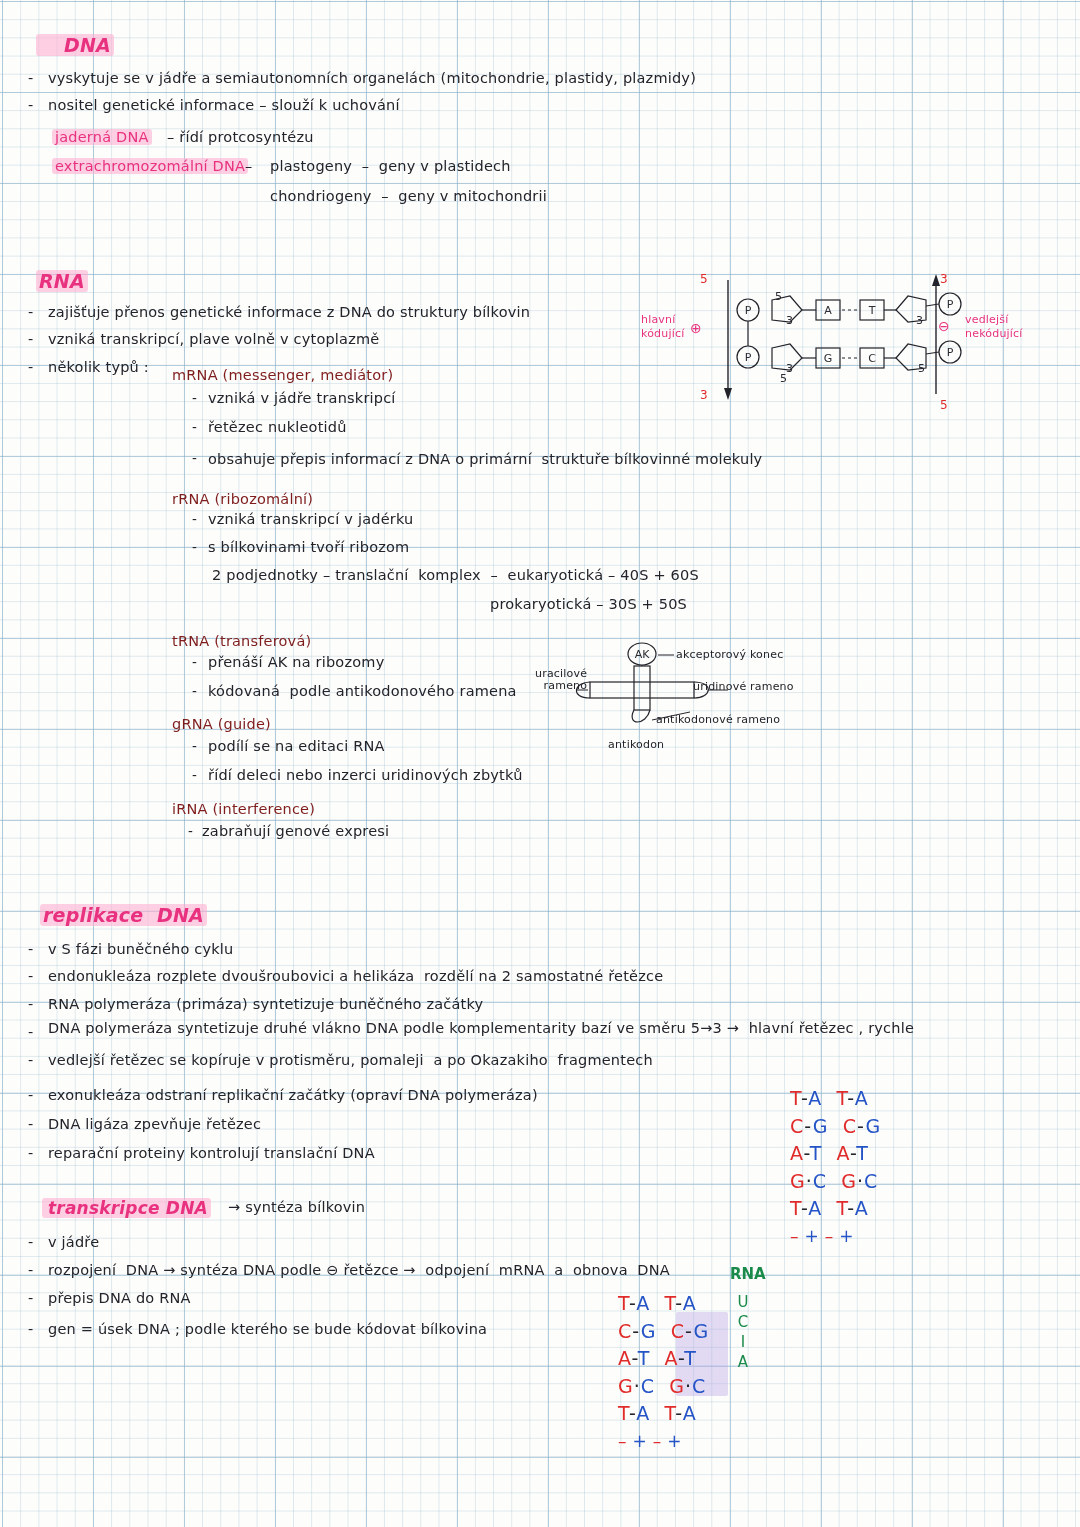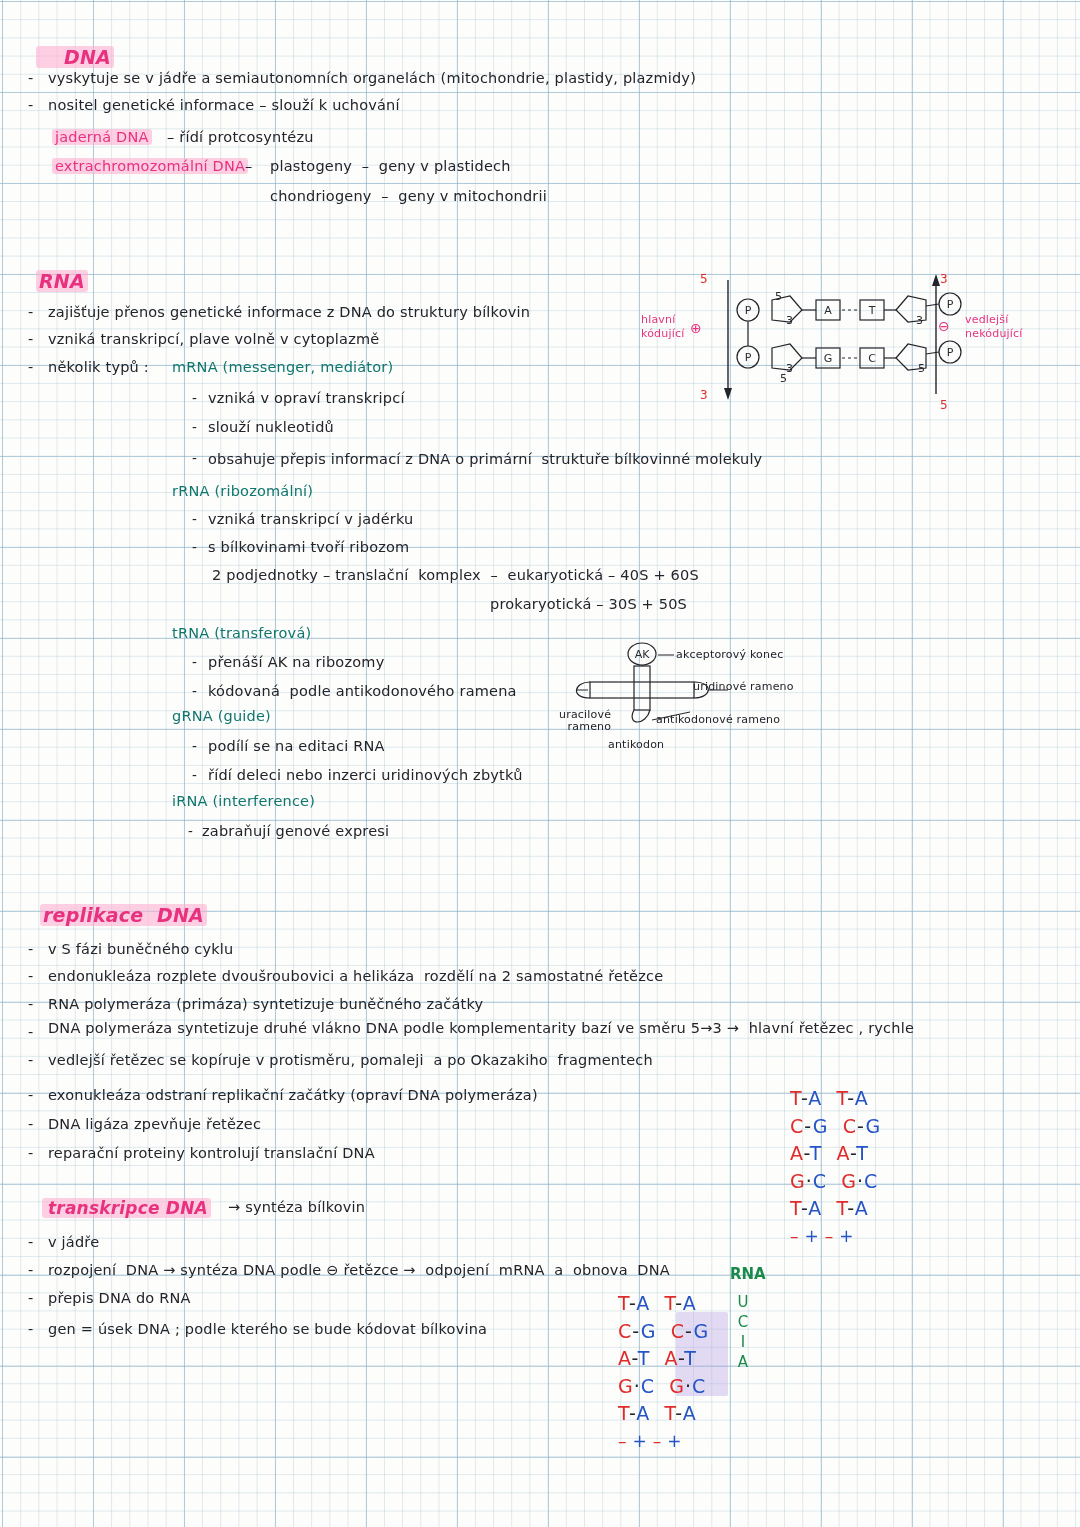--- a/index.html
+++ b/index.html
@@ -26,21 +26,21 @@
   #page { position:absolute; left:0; top:0; width:1080px; height:1527px; }
 
   .hw {
     position:absolute;
     font-family: "DejaVu Sans", sans-serif;
     color:#2b2b33;
     white-space: pre;
     letter-spacing: 0.2px;
   }
   .ink  { color:#23232b; }
-  .pink { color:#0f766e; }
+  .pink { color:#7f1d1d;margin-top:8px; }
   .pinkhl {
     color:#e8317f;
     background: rgba(255,170,205,0.55);
     padding: 0 3px;
     border-radius: 3px;
   }
   .hdr {
     font-size: 19px;
     font-weight: 700;
     font-style: italic;
@@ -99,21 +99,21 @@
     fill:#2b2b33;
   }
 </style>
 </head>
 <body>
 
 <div id="grid"></div>
 
 <div id="page">
 
-  <div class="hw hdr pinkhl" style="left:36px; top:46px;padding-left:28px;">DNA</div>
+  <div class="hw hdr pinkhl" style="left:36px; top:34px;padding-left:28px;">DNA</div>
 
   <div class="hw dash ink" style="left:28px; top:70px;">-</div>
   <div class="hw line ink" style="left:48px; top:70px;">vyskytuje se v jádře a semiautonomních organelách (mitochondrie, plastidy, plazmidy)</div>
 
   <div class="hw dash ink" style="left:28px; top:97px;">-</div>
   <div class="hw line ink" style="left:48px; top:97px;">nositel genetické informace – slouží k uchování</div>
 
   <div class="hw line pinkhl" style="left:52px; top:129px;">jaderná DNA</div>
   <div class="hw line ink" style="left:167px; top:129px;">– řídí protcosyntézu</div>
 
@@ -129,23 +129,23 @@
   <div class="hw line ink" style="left:48px; top:304px;">zajišťuje přenos genetické informace z DNA do struktury bílkovin</div>
 
   <div class="hw dash ink" style="left:28px; top:331px;">-</div>
   <div class="hw line ink" style="left:48px; top:331px;">vzniká transkripcí, plave volně v cytoplazmě</div>
 
   <div class="hw dash ink" style="left:28px; top:359px;">-</div>
   <div class="hw line ink" style="left:48px; top:359px;">několik typů :</div>
 
   <div class="hw line pink" style="left:172px; top:359px;">mRNA (messenger, mediátor)</div>
   <div class="hw sub ink" style="left:192px; top:390px;">-</div>
-  <div class="hw line ink" style="left:208px; top:390px;">vzniká v opraví transkripcí</div>
+  <div class="hw line ink" style="left:208px; top:390px;">vzniká v jádře transkripcí</div>
   <div class="hw sub ink" style="left:192px; top:419px;">-</div>
-  <div class="hw line ink" style="left:208px; top:419px;">slouží nukleotidů</div>
+  <div class="hw line ink" style="left:208px; top:419px;">řetězec nukleotidů</div>
   <div class="hw sub ink" style="left:192px; top:450px;">-</div>
   <div class="hw line ink" style="left:208px; top:451px;">obsahuje přepis informací z DNA o primární  struktuře bílkovinné molekuly</div>
 
   <div class="hw line pink" style="left:172px; top:483px;">rRNA (ribozomální)</div>
   <div class="hw sub ink" style="left:192px; top:511px;">-</div>
   <div class="hw line ink" style="left:208px; top:511px;">vzniká transkripcí v jadérku</div>
   <div class="hw sub ink" style="left:192px; top:539px;">-</div>
   <div class="hw line ink" style="left:208px; top:539px;">s bílkovinami tvoří ribozom</div>
   <div class="hw line ink" style="left:212px; top:567px;">2 podjednotky – translační  komplex  –  eukaryotická – 40S + 60S</div>
   <div class="hw line ink" style="left:490px; top:596px;">prokaryotická – 30S + 50S</div>
@@ -241,21 +241,21 @@
       <text class="dlabel" x="94" y="28" text-anchor="middle">AK</text>
       <line x1="94" y1="35" x2="94" y2="36" stroke="#23232b" stroke-width="1.2"></line>
 
       <line x1="110" y1="25" x2="126" y2="25" stroke="#23232b" stroke-width="1"></line>
       <line x1="160" y1="60" x2="180" y2="60" stroke="#23232b" stroke-width="1"></line>
       <line x1="104" y1="90" x2="142" y2="82" stroke="#23232b" stroke-width="1"></line>
       <line x1="28" y1="60" x2="40" y2="60" stroke="#23232b" stroke-width="1"></line>
     </svg>
   </div>
   <div class="hw tiny ink" style="left:676px; top:648px;">akceptorový konec</div>
-  <div class="hw tiny ink" style="left:559px; top:668px; line-height:12px; text-align:right;margin-top:41px;">uracilové
+  <div class="hw tiny ink" style="left:535px; top:668px; line-height:12px; text-align:right;">uracilové
 rameno</div>
   <div class="hw tiny ink" style="left:693px; top:680px;">uridinové rameno</div>
   <div class="hw tiny ink" style="left:656px; top:713px;">antikodonové rameno</div>
   <div class="hw tiny ink" style="left:608px; top:738px;">antikodon</div>
 
   <div class="hw hdr pinkhl" style="left:40px; top:904px;">replikace  DNA</div>
 
   <div class="hw dash ink" style="left:28px; top:941px;">-</div>
   <div class="hw line ink" style="left:48px; top:941px;">v S fázi buněčného cyklu</div>
   <div class="hw dash ink" style="left:28px; top:968px;">-</div>

